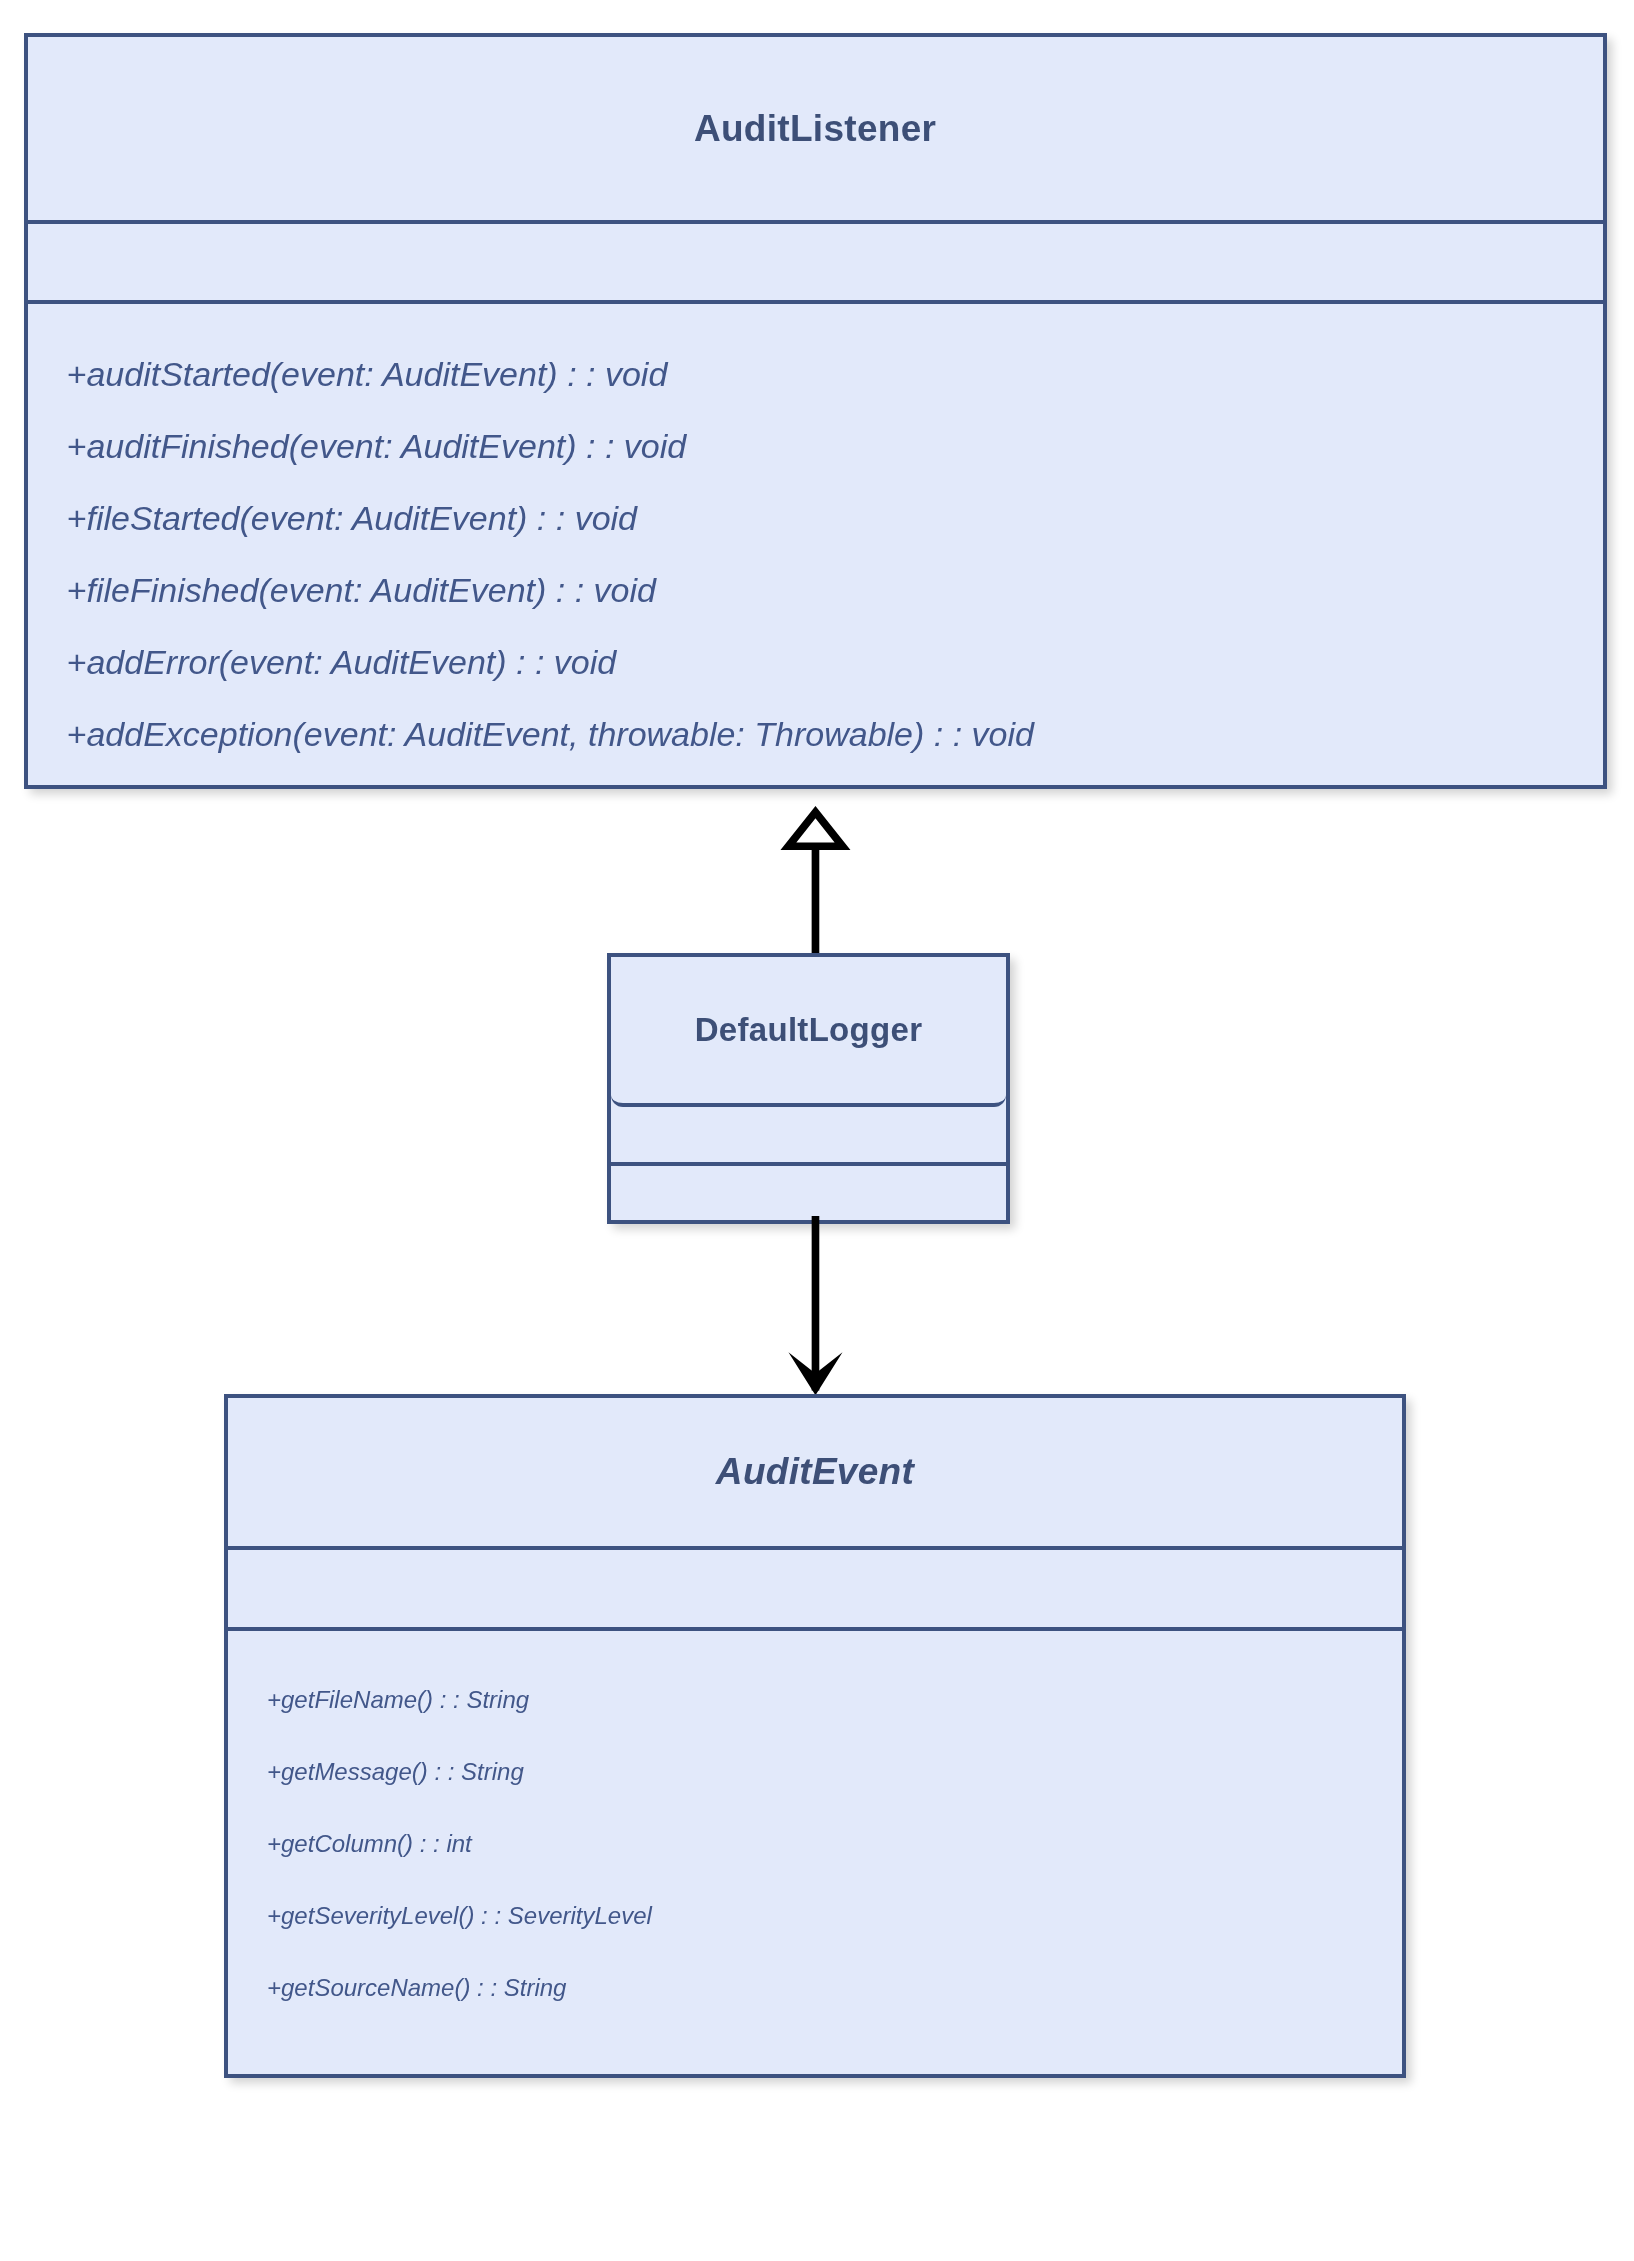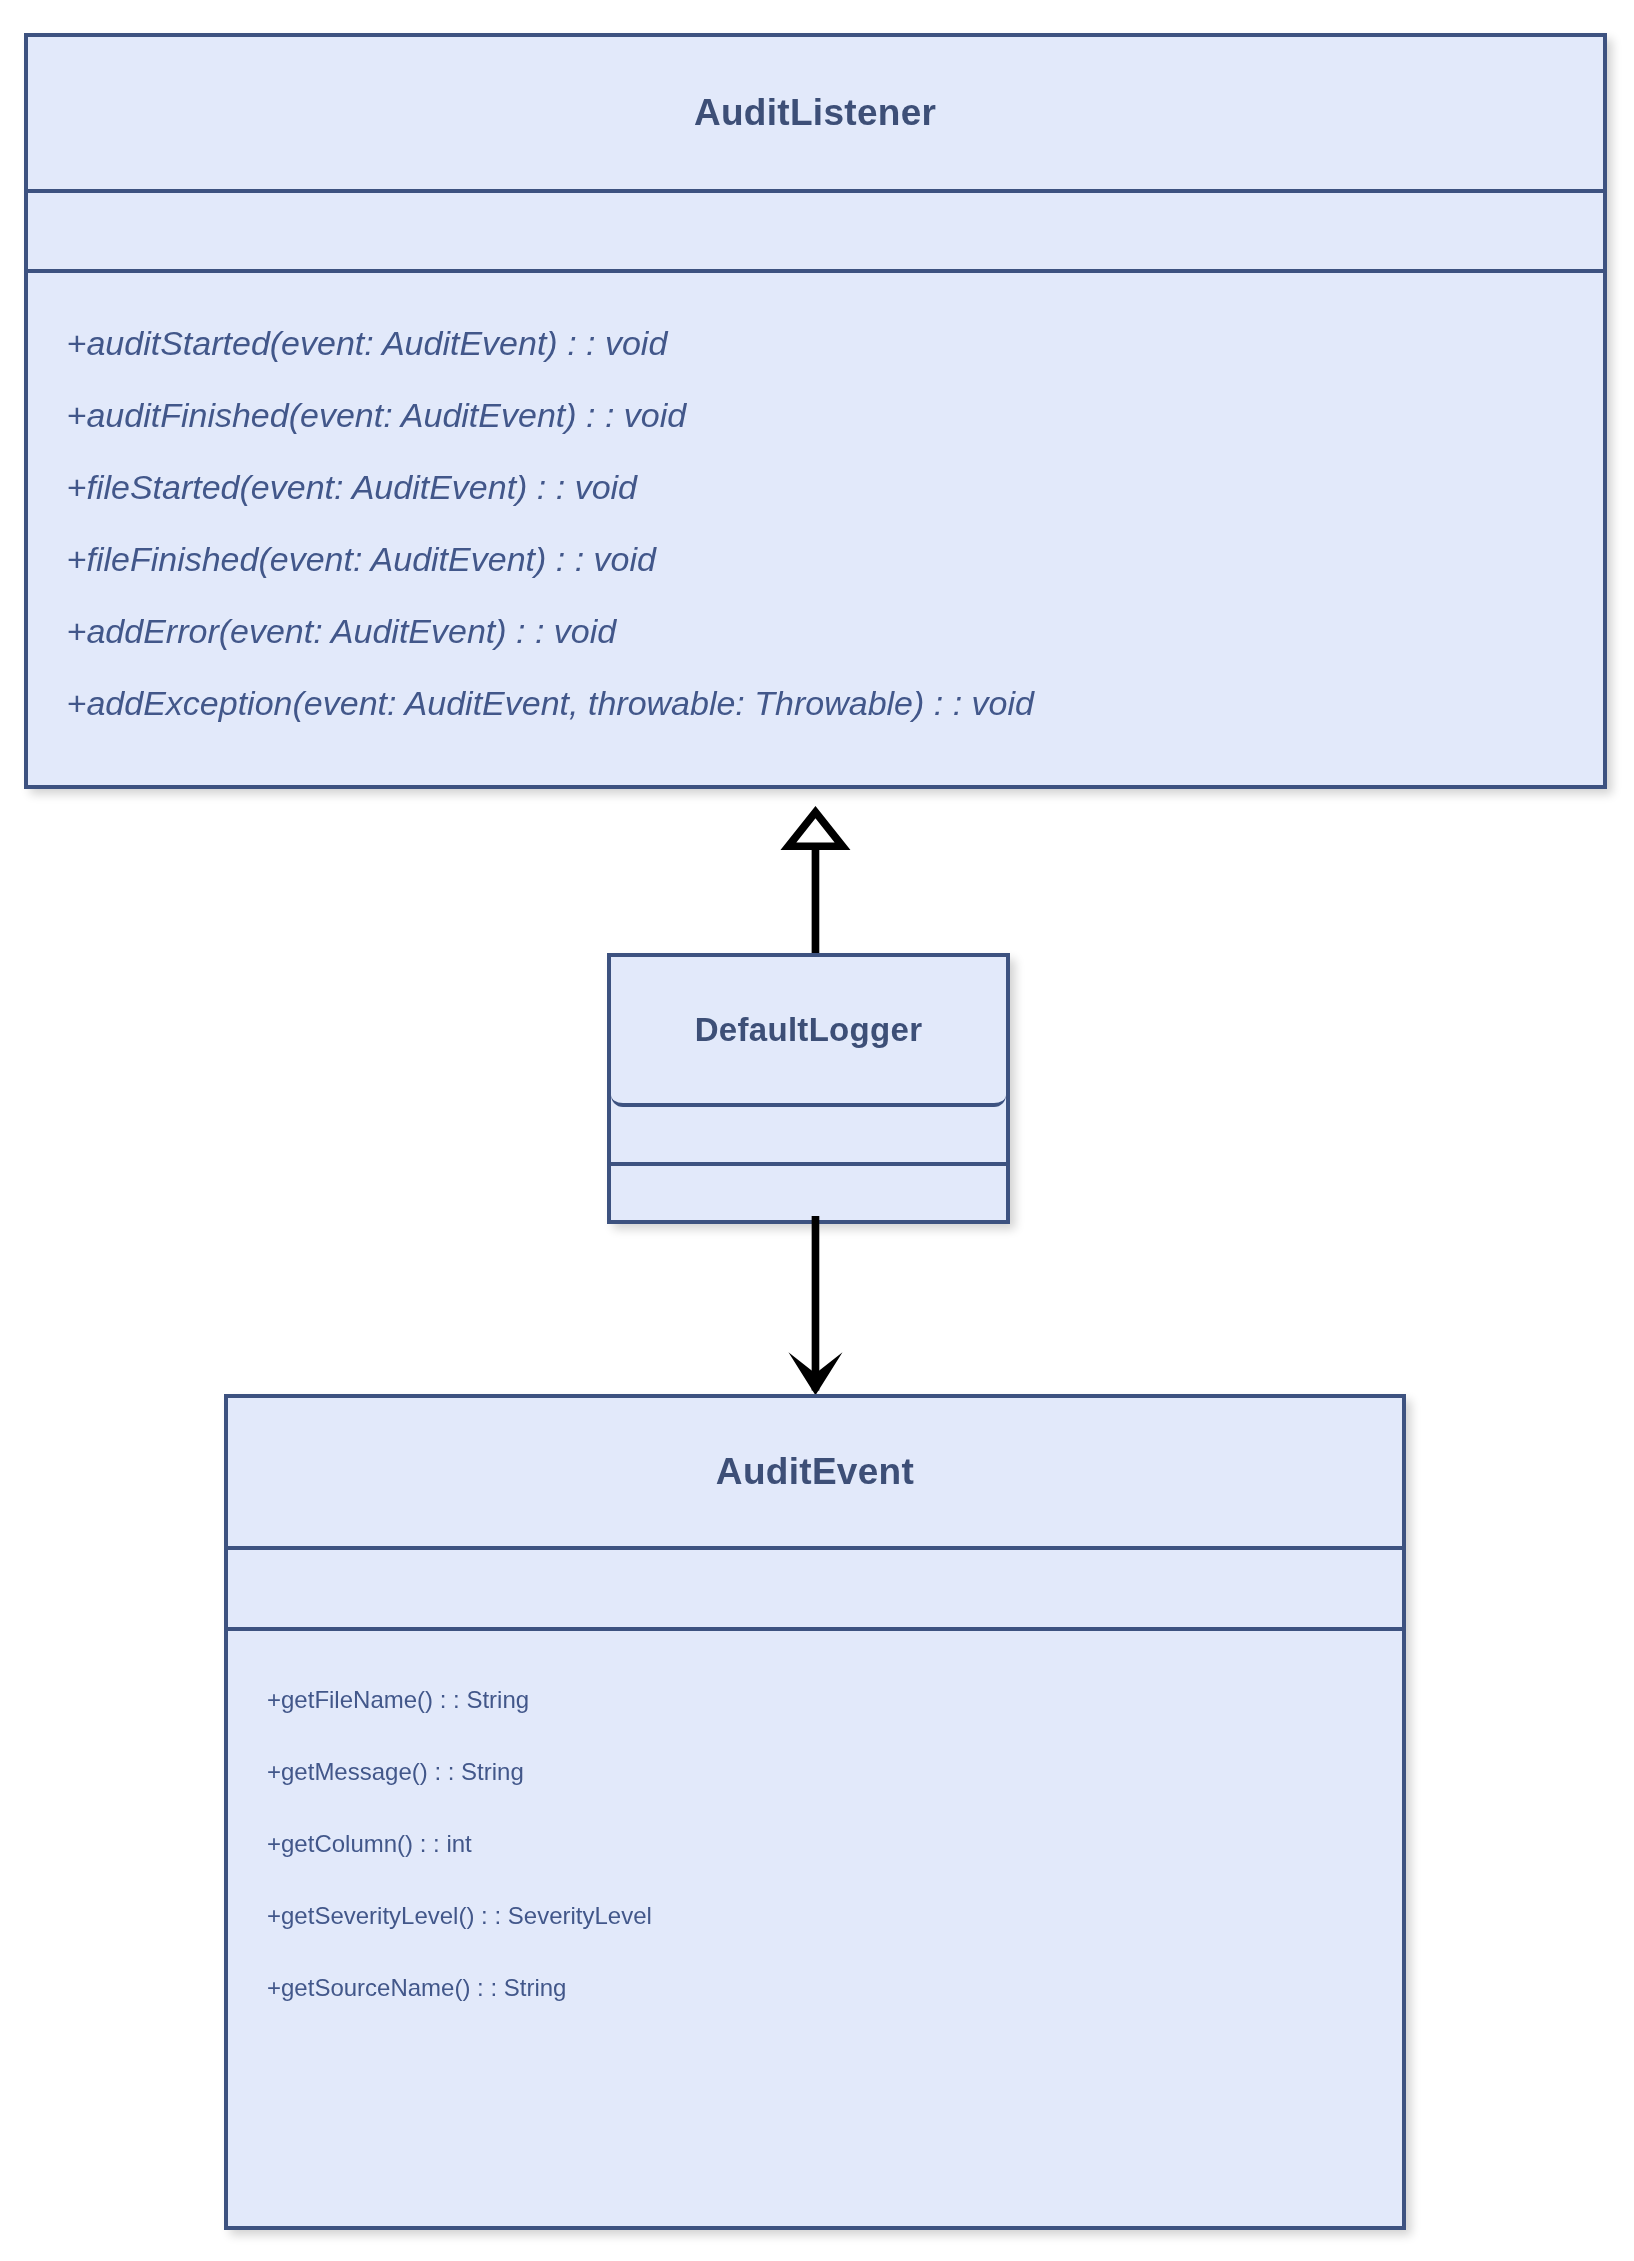--- a/index.html
+++ b/index.html
@@ -50,21 +50,21 @@
   }
 
   
   #audit-listener {
     left: 23.6px;
     top: 33px;
     width: 1583px;
     height: 756px;
   }
   #audit-listener .uml-title-row {
-    height: 156px;
+    height: 187px;
     font-size: 37px;
   }
   #audit-listener .uml-attr-row { height: 80px; }
   #audit-listener .uml-ops-row {
     height: 523px;
     padding: 34px 0 0 39px;
     font-style: italic;
   }
   #audit-listener .uml-op {
     font-size: 34px;
@@ -84,21 +84,22 @@
     border-radius: 12px;
   }
   #default-logger .uml-attr-row { height: 59px; }
   #default-logger .uml-ops-row { height: 54px; }
 
   
   #audit-event {
     left: 224px;
     top: 1394px;
     width: 1182px;
-    height: 836px;
+    height: 684px;
+    font-style: italic;
   }
   #audit-event .uml-title-row {
     height: 152px;
     font-size: 37px;
   }
   #audit-event .uml-attr-row { height: 81px; }
   #audit-event .uml-ops-row {
     height: 595px;
     padding: 33px 0 0 39px;
   }

